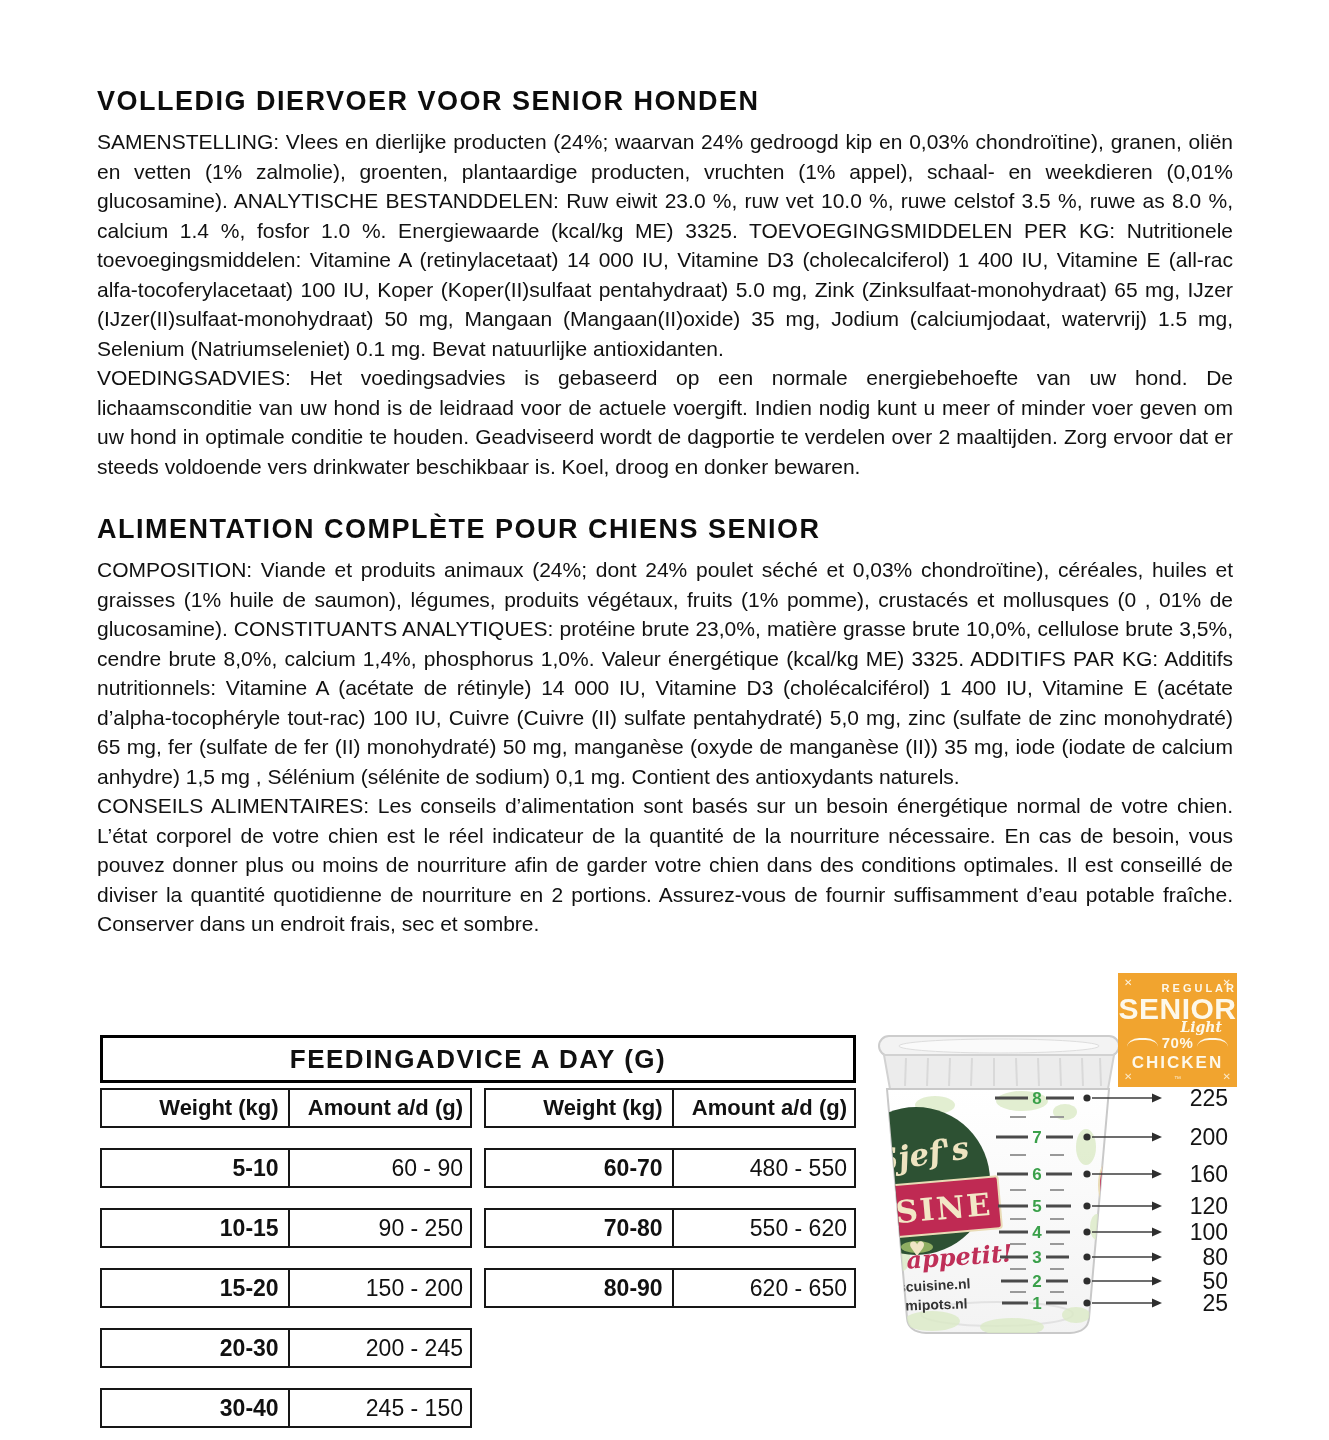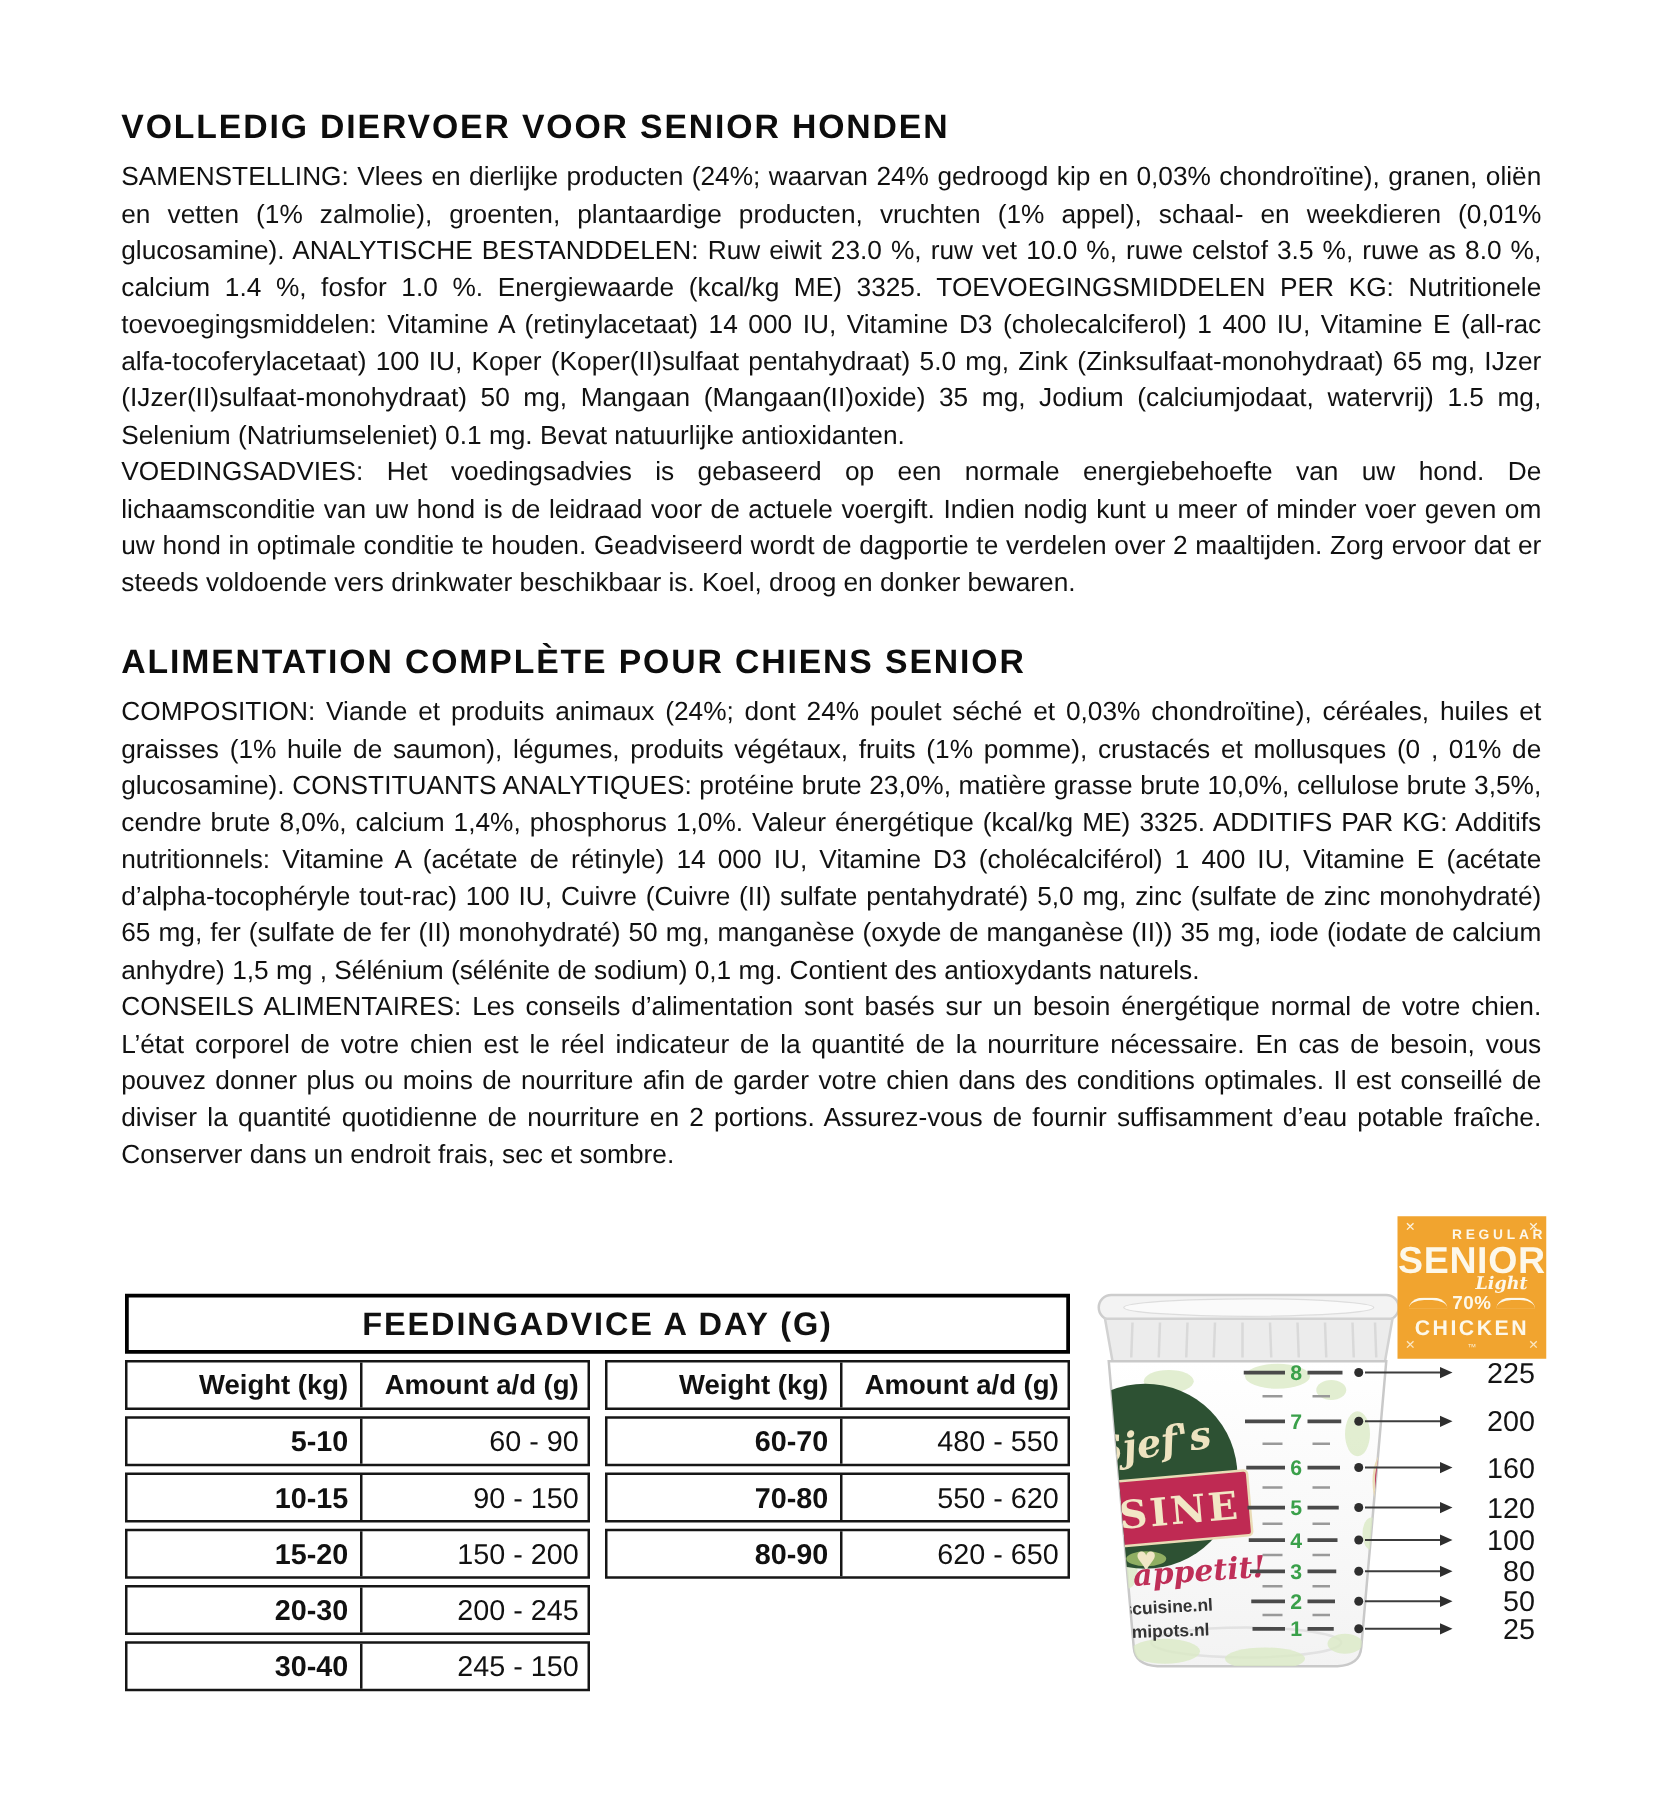--- a/index.html
+++ b/index.html
@@ -14,21 +14,21 @@
   #nl{top:86px;}
   #fr{top:514px;}
 
   .print-mark{position:absolute;left:1313px;top:222px;width:16px;height:26px;background:#000;}
 
   
   .ftable{position:absolute;left:100px;top:1035px;width:756px;}
   .ft-title{border:3px solid #000;height:42px;display:flex;align-items:center;justify-content:center;
             font-weight:900;font-size:26px;letter-spacing:1.5px;}
   .ft-body{display:flex;gap:12px;margin-top:5px;}
-  .ft-half{flex:1;display:flex;flex-direction:column;gap:5px;}
+  .ft-half{flex:1;display:flex;flex-direction:column;gap:20px;}
   .ft-row{display:flex;border:2px solid #161616;height:36px;background:#fff;}
   .ft-cw{width:48%;border-right:2px solid #161616;display:flex;align-items:center;
          justify-content:flex-end;padding-right:9px;font-weight:700;font-size:23px;}
   .ft-ca{flex:1;display:flex;align-items:center;justify-content:flex-end;
          padding-right:7px;font-weight:400;font-size:23px;}
   .ft-head .ft-cw,.ft-head .ft-ca{font-weight:700;font-size:22px;}
 
   
   svg.cup{position:absolute;left:860px;top:1015px;width:410px;height:345px;z-index:1;}
   .tick-major{stroke:#4a4a4a;stroke-width:3;}
@@ -84,21 +84,21 @@
         <div class="ft-row ft-head">
           <div class="ft-cw">Weight (kg)</div>
           <div class="ft-ca">Amount a/d (g)</div>
         </div>
         <div class="ft-row">
           <div class="ft-cw">5-10</div>
           <div class="ft-ca">60 - 90</div>
         </div>
         <div class="ft-row">
           <div class="ft-cw">10-15</div>
-          <div class="ft-ca">90 - 150</div>
+          <div class="ft-ca">90 - 250</div>
         </div>
         <div class="ft-row">
           <div class="ft-cw">15-20</div>
           <div class="ft-ca">150 - 200</div>
         </div>
         <div class="ft-row">
           <div class="ft-cw">20-30</div>
           <div class="ft-ca">200 - 245</div>
         </div>
         <div class="ft-row">

